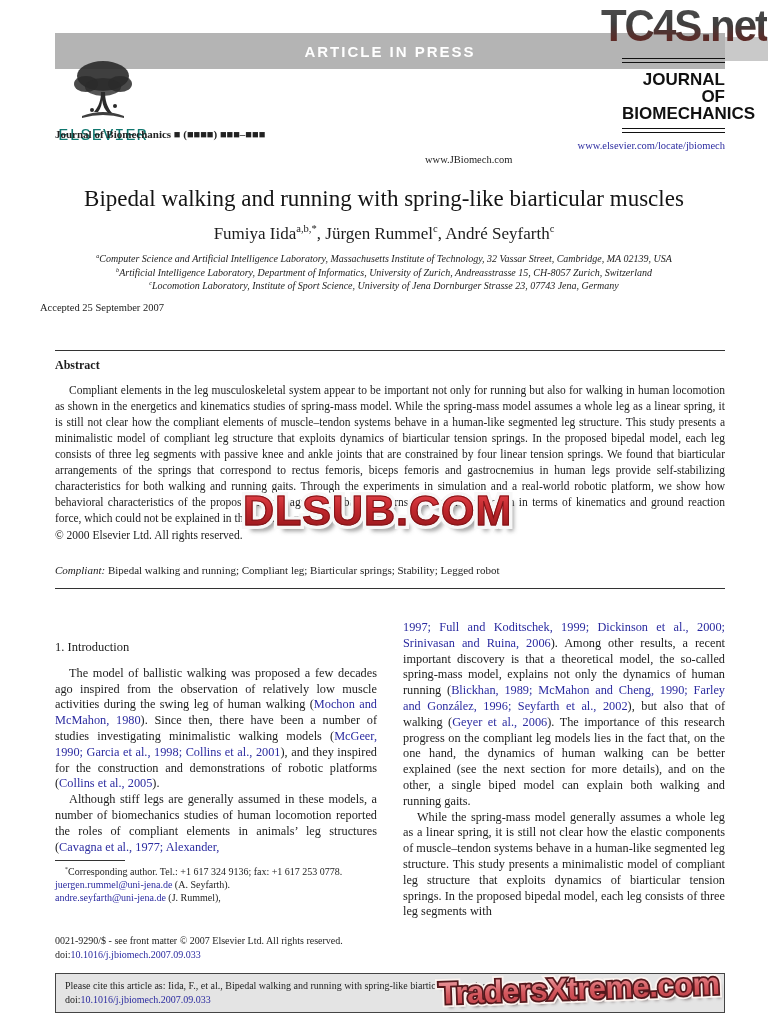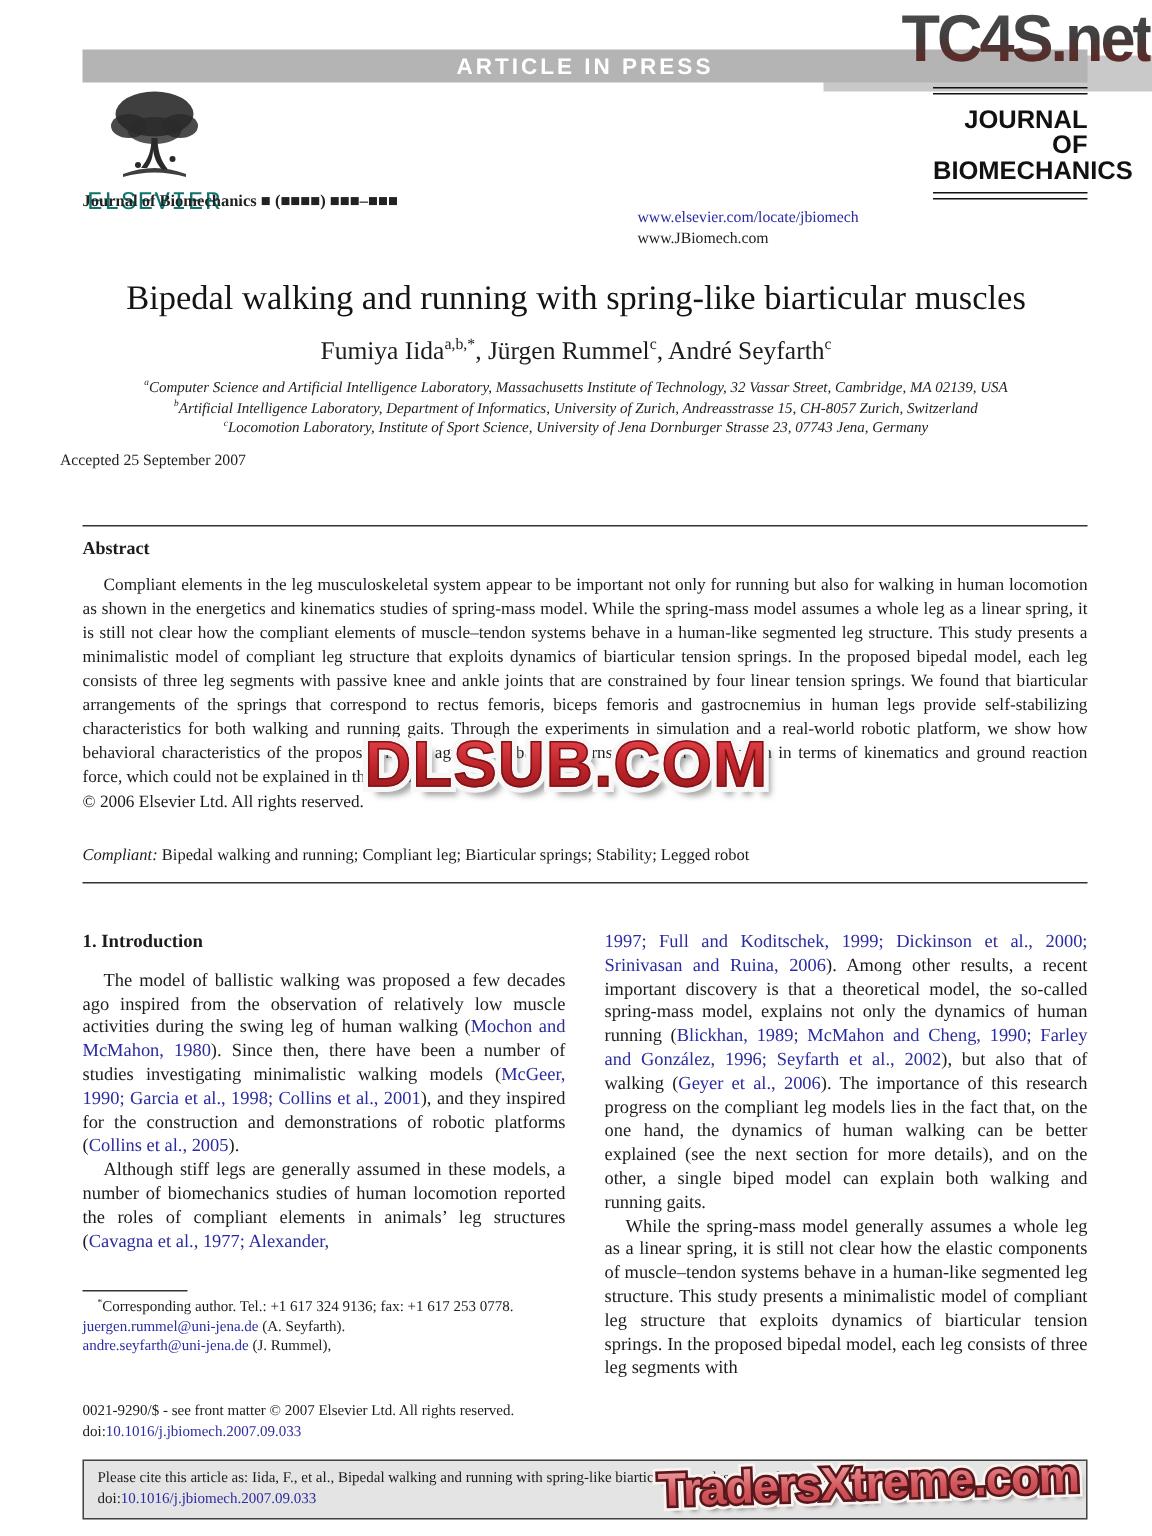--- a/index.html
+++ b/index.html
@@ -4,38 +4,38 @@
 <style>
   * { margin:0; padding:0; box-sizing:border-box; }
   html,body { background:#ffffff; }
   .page {
     position:relative; width:768px; height:1024px; margin:0 auto;
     background:#fff; overflow:hidden;
     font-family:"Liberation Serif", serif; color:#1c1c1c;
   }
   
   .press-band { position:absolute; left:549px; top:37px; width:219px; height:24px; background:var(--band_bg); }
-  .press-bar  { position:absolute; left:55px; top:33px; width:670px; height:22px;
+  .press-bar  { position:absolute; left:55px; top:33px; width:670px; height:36px;
                 background:var(--banner_bg); display:flex; align-items:center; justify-content:center; }
   .press-bar span { font-family:"Liberation Sans", sans-serif; font-weight:bold; font-size:15px;
                 letter-spacing:2px; color:#ffffff; }
   .wm-tc4s { position:absolute; right:1px; top:2px; z-index:6;
              font-family:"Liberation Sans", sans-serif; font-weight:900; font-size:42px; letter-spacing:-2px;
              background:linear-gradient(180deg,#4c4c4c 15%,#3f3f3f 45%,#5d2a26 78%,#744038 100%);
              -webkit-background-clip:text; background-clip:text; color:transparent;
              transform:scaleY(1.05); }
   .logo { position:absolute; left:48px; top:56px; width:110px; text-align:center; }
   .logo svg { display:block; margin:0 auto; }
   .logo-text { font-family:Liberation Mono, monospace; font-size:17px; letter-spacing:1px; color:#0f766e; margin-top:2px; }
   .jref { position:absolute; left:55px; top:128px; width:670px; text-align:left; font-size:11px; color:#222;font-weight:bold; }
   .jblock { position:absolute; left:622px; top:58px; width:103px; }
   .drule { border-top:1.6px solid #111; border-bottom:1.6px solid #111; height:5px; }
   .jname { text-align:right; font-family:"Liberation Sans", sans-serif; font-weight:bold; font-size:17px;
            line-height:17px; padding:8px 0 6px 0; color:#111; }
-  .hlink { position:absolute; left:425px; top:140px; width:300px; font-size:10.5px;
+  .hlink { position:absolute; left:425px; top:140px; width:300px; text-align:right; font-size:10.5px;
            color:var(--link); text-decoration:none; display:block; }
   .hplain { position:absolute; left:425px; top:154px; width:300px; font-size:10.5px; color:#222; }
   
   .title { position:absolute; left:40px; top:186px; width:688px; text-align:center; font-size:23px; color:#141414; }
   .authors { position:absolute; left:40px; top:224px; width:688px; text-align:center; font-size:17px; }
   .affils { position:absolute; left:30px; top:252px; width:708px; text-align:center;
             font-style:italic; font-size:10px; line-height:13.5px; color:#222; }
   .accepted { position:absolute; left:40px; top:302px; width:688px; text-align:left; font-size:10.5px; }
   .rule { position:absolute; left:55px; width:670px; border-top:1px solid #333; }
   .rule.r1 { top:350px; }
@@ -44,21 +44,21 @@
   .abs-head { position:absolute; left:55px; top:358px; font-weight:bold; font-size:12px; }
   .abs-body { position:absolute; left:55px; top:382px; width:670px; font-size:11.5px; line-height:16px;
               text-align:justify; }
   .abs-body .para { text-indent:14px; }
   .abs-copy { margin-top:1px; }
   .keywords { position:absolute; left:55px; top:564px; width:670px; font-size:11px; }
   
   .col { position:absolute; top:620px; width:322px; font-size:12.3px; line-height:15.8px; text-align:justify; }
   .col-l { left:55px; }
   .col-r { left:403px; }
-  .sec-head { font-weight:bold; font-size:12.5px; margin-bottom:10px; text-align:left; }
+  .sec-head { font-weight:normal; font-size:12.5px; margin-bottom:10px; text-align:left;margin-top:20px; }
   .col p.ind { text-indent:14px; }
   
   .fn-rule { position:absolute; left:55px; top:860px; width:70px; border-top:1px solid #333; }
   .footnote { position:absolute; left:55px; top:865px; width:322px; font-size:10px; line-height:13.2px; }
   .footnote .ind { text-indent:10px; }
   .imprint { position:absolute; left:55px; top:934px; width:340px; font-size:10px; line-height:13.5px; }
   
   .cite-box { position:absolute; left:55px; top:973px; width:670px; min-height:40px;
               background:var(--box_bg); border:1px solid #444; padding:5px 9px; font-size:10px; line-height:14px; }
   
@@ -129,21 +129,21 @@
     <div><span class="sup">b</span><span>Artificial Intelligence Laboratory, Department of Informatics, University of Zurich, Andreasstrasse 15, CH-8057 Zurich, Switzerland</span></div>
     <div><span class="sup">c</span><span>Locomotion Laboratory, Institute of Sport Science, University of Jena Dornburger Strasse 23, 07743 Jena, Germany</span></div>
   </div>
   <div class="accepted">Accepted 25 September 2007</div>
 
   <div class="rule r1"></div>
 
   <div class="abs-head">Abstract</div>
   <div class="abs-body">
     <div class="para">Compliant elements in the leg musculoskeletal system appear to be important not only for running but also for walking in human locomotion as shown in the energetics and kinematics studies of spring-mass model. While the spring-mass model assumes a whole leg as a linear spring, it is still not clear how the compliant elements of muscle–tendon systems behave in a human-like segmented leg structure. This study presents a minimalistic model of compliant leg structure that exploits dynamics of biarticular tension springs. In the proposed bipedal model, each leg consists of three leg segments with passive knee and ankle joints that are constrained by four linear tension springs. We found that biarticular arrangements of the springs that correspond to rectus femoris, biceps femoris and gastrocnemius in human legs provide self-stabilizing characteristics for both walking and running gaits. Through the experiments in simulation and a real-world robotic platform, we show how behavioral characteristics of the proposed model agree with basic patterns of human locomotion in terms of kinematics and ground reaction force, which could not be explained in the previous models.</div>
-    <div class="abs-copy">© 2006 Elsevier Ltd. All rights reserved.</div>
+    <div class="abs-copy">© 2000 Elsevier Ltd. All rights reserved.</div>
   </div>
   <div class="keywords"><span class="em">Compliant: </span><span>Bipedal walking and running; Compliant leg; Biarticular springs; Stability; Legged robot</span></div>
 
   <div class="rule r2"></div>
 
   <div class="col col-l">
     <div class="sec-head">1. Introduction</div>
     <p class="ind"><span>The model of ballistic walking was proposed a few decades ago inspired from the observation of relatively low muscle activities during the swing leg of human walking (</span><span class="cite">Mochon and McMahon, 1980</span><span>). Since then, there have been a number of studies investigating minimalistic walking models (</span><span class="cite">McGeer, 1990; Garcia et al., 1998; Collins et al., 2001</span><span>), and they inspired for the construction and demonstrations of robotic platforms (</span><span class="cite">Collins et al., 2005</span><span>).</span></p>
     <p class="ind"><span>Although stiff legs are generally assumed in these models, a number of biomechanics studies of human locomotion reported the roles of compliant elements in animals’ leg structures (</span><span class="cite">Cavagna et al., 1977; Alexander,</span></p>
   </div>

